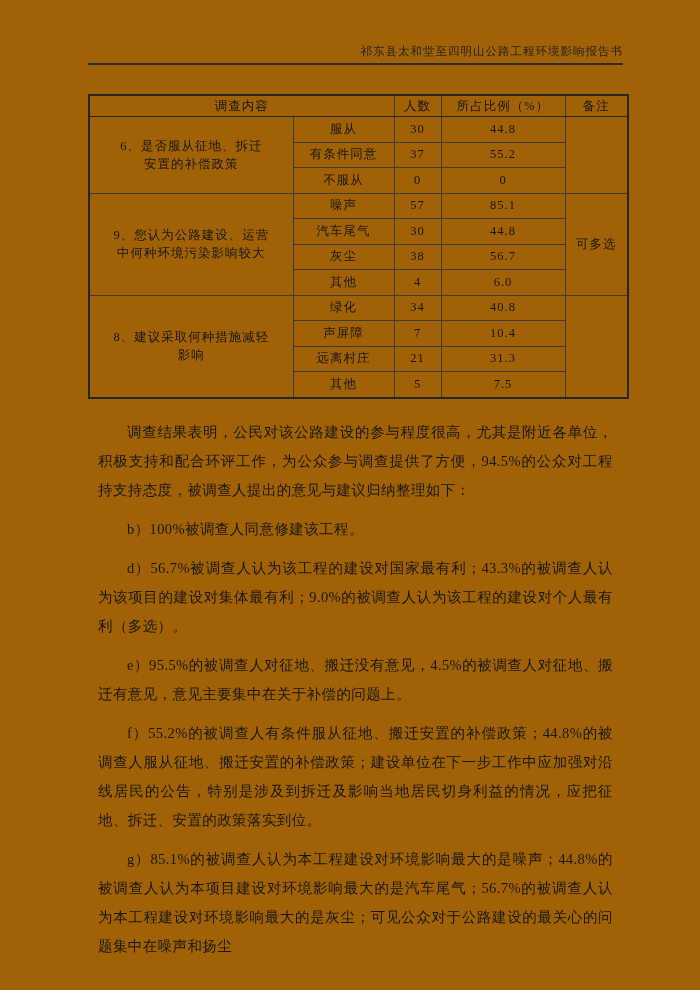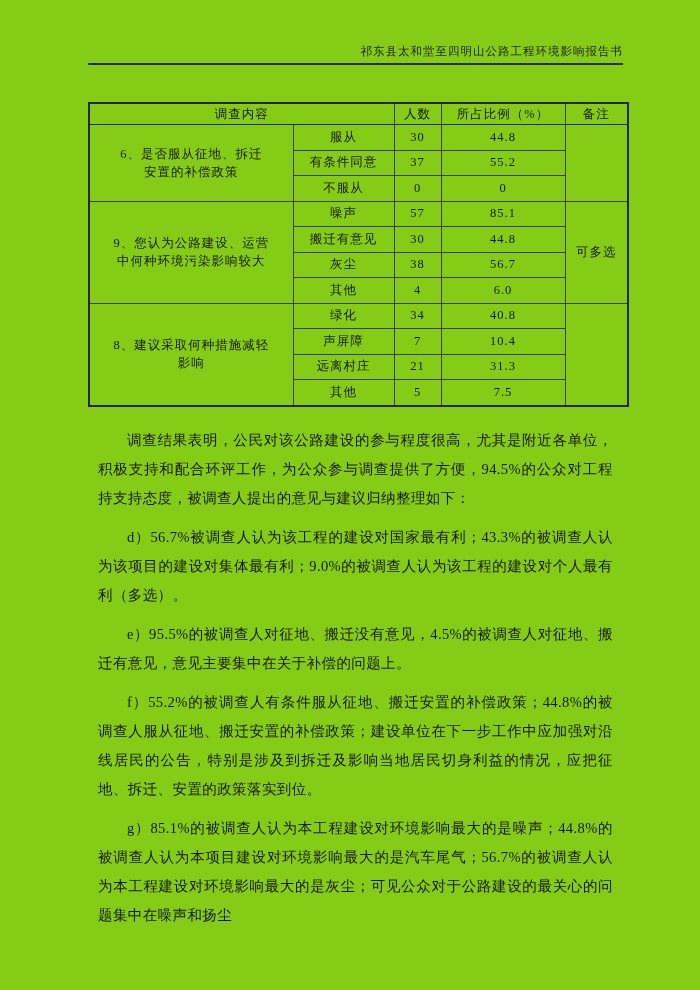--- a/index.html
+++ b/index.html
@@ -4,41 +4,41 @@
 <style>
   html,body{margin:0;padding:0;}
   body{
     width:700px;height:990px;
     background:#e9e9e9;
     font-family:"Liberation Serif","DejaVu Serif",serif;
   }
   .page{
     position:relative;
     width:700px;height:990px;
-    background:#84cc16;
+    background:#a16207;
     color:#1b1b1b;
     overflow:hidden;
     box-sizing:border-box;
   }
   .content{
     position:absolute;
     left:88px;top:0;
     width:535px;
   }
   .running-header{
     margin-top:44px;
     padding-bottom:4px;
     border-bottom:2px solid #2c2c2c;
     text-align:right;
     font-size:11.5px;
     letter-spacing:1px;
     color:#222;
   }
   table.survey{
-    margin-top:37px;
+    margin-top:29px;
     border-collapse:collapse;
     table-layout:fixed;
     width:539px;
     font-size:12.5px;
     color:#161616;
   }
   table.survey td{
     border:1px solid #3c3c3c;
     text-align:center;
     vertical-align:middle;
@@ -124,21 +124,21 @@
           <td rowspan="4" class="qcell">
             <div>9、您认为公路建设、运营</div>
             <div>中何种环境污染影响较大</div>
           </td>
           <td>噪声</td>
           <td class="num">57</td>
           <td class="num">85.1</td>
           <td rowspan="4" class="remark-cell">可多选</td>
         </tr>
         <tr>
-          <td>搬迁有意见</td>
+          <td>汽车尾气</td>
           <td class="num">30</td>
           <td class="num">44.8</td>
         </tr>
         <tr>
           <td>灰尘</td>
           <td class="num">38</td>
           <td class="num">56.7</td>
         </tr>
         <tr>
           <td>其他</td>
@@ -169,20 +169,21 @@
         <tr>
           <td>其他</td>
           <td class="num">5</td>
           <td class="num">7.5</td>
         </tr>
       </tbody>
     </table>
 
     <div class="body-text">
       <p>调查结果表明，公民对该公路建设的参与程度很高，尤其是附近各单位，积极支持和配合环评工作，为公众参与调查提供了方便，94.5%的公众对工程持支持态度，被调查人提出的意见与建议归纳整理如下：</p>
+      <p>b）100%被调查人同意修建该工程。</p>
       <p>d）56.7%被调查人认为该工程的建设对国家最有利；43.3%的被调查人认为该项目的建设对集体最有利；9.0%的被调查人认为该工程的建设对个人最有利（多选）。</p>
       <p>e）95.5%的被调查人对征地、搬迁没有意见，4.5%的被调查人对征地、搬迁有意见，意见主要集中在关于补偿的问题上。</p>
       <p>f）55.2%的被调查人有条件服从征地、搬迁安置的补偿政策；44.8%的被调查人服从征地、搬迁安置的补偿政策；建设单位在下一步工作中应加强对沿线居民的公告，特别是涉及到拆迁及影响当地居民切身利益的情况，应把征地、拆迁、安置的政策落实到位。</p>
       <p>g）85.1%的被调查人认为本工程建设对环境影响最大的是噪声；44.8%的被调查人认为本项目建设对环境影响最大的是汽车尾气；56.7%的被调查人认为本工程建设对环境影响最大的是灰尘；可见公众对于公路建设的最关心的问题集中在噪声和扬尘</p>
     </div>
 
   </div>
 
 </div>
 

